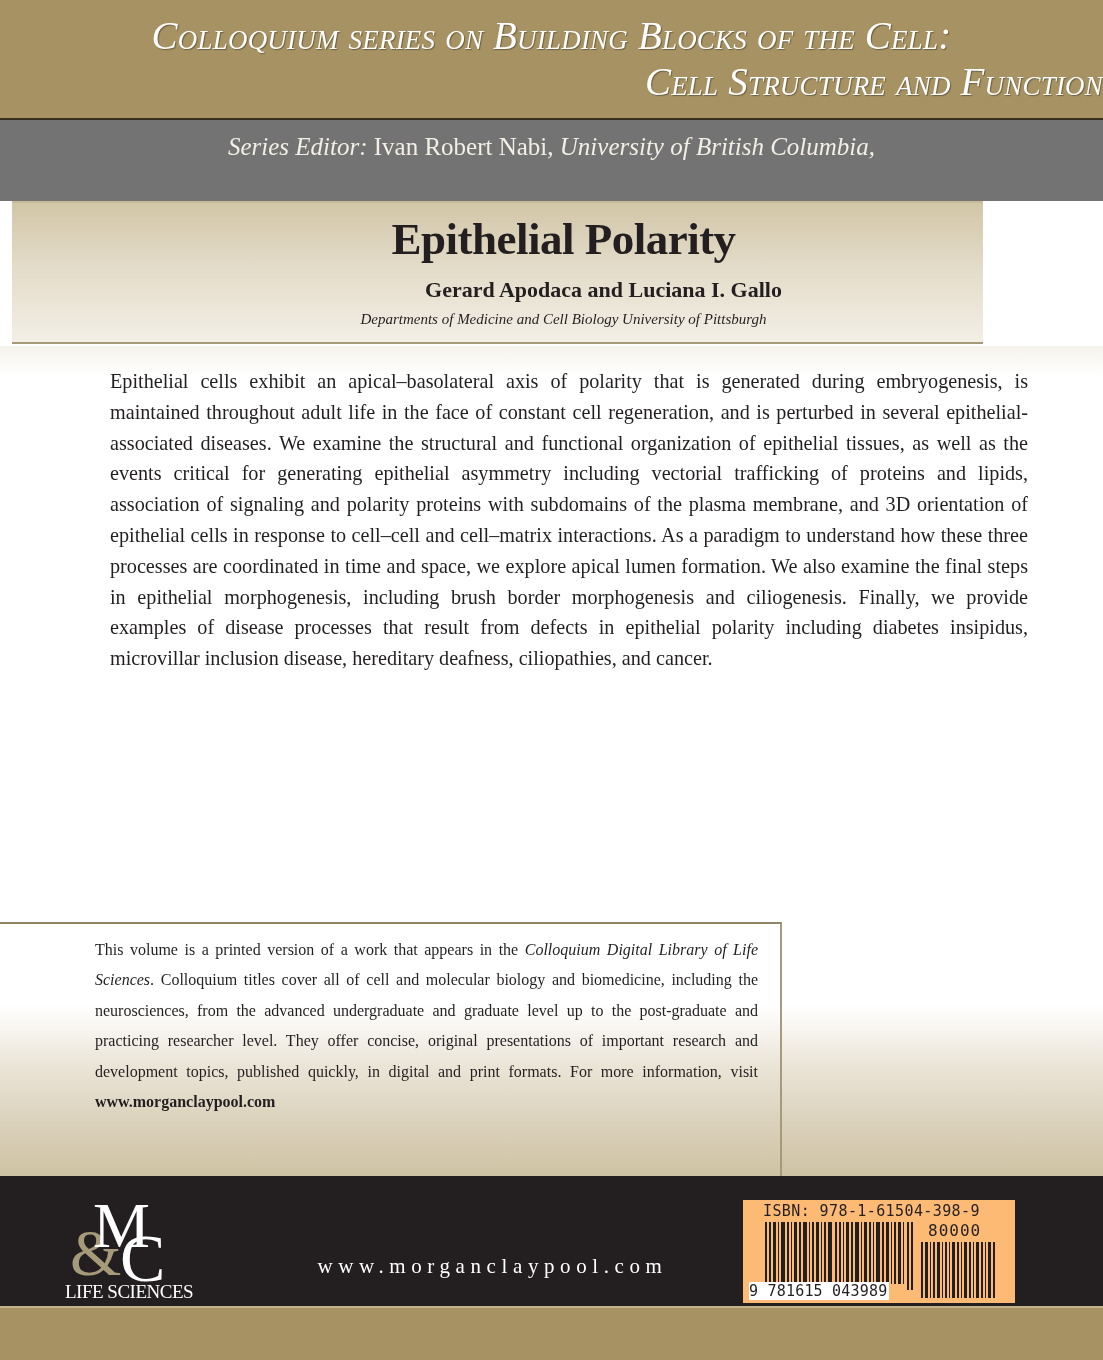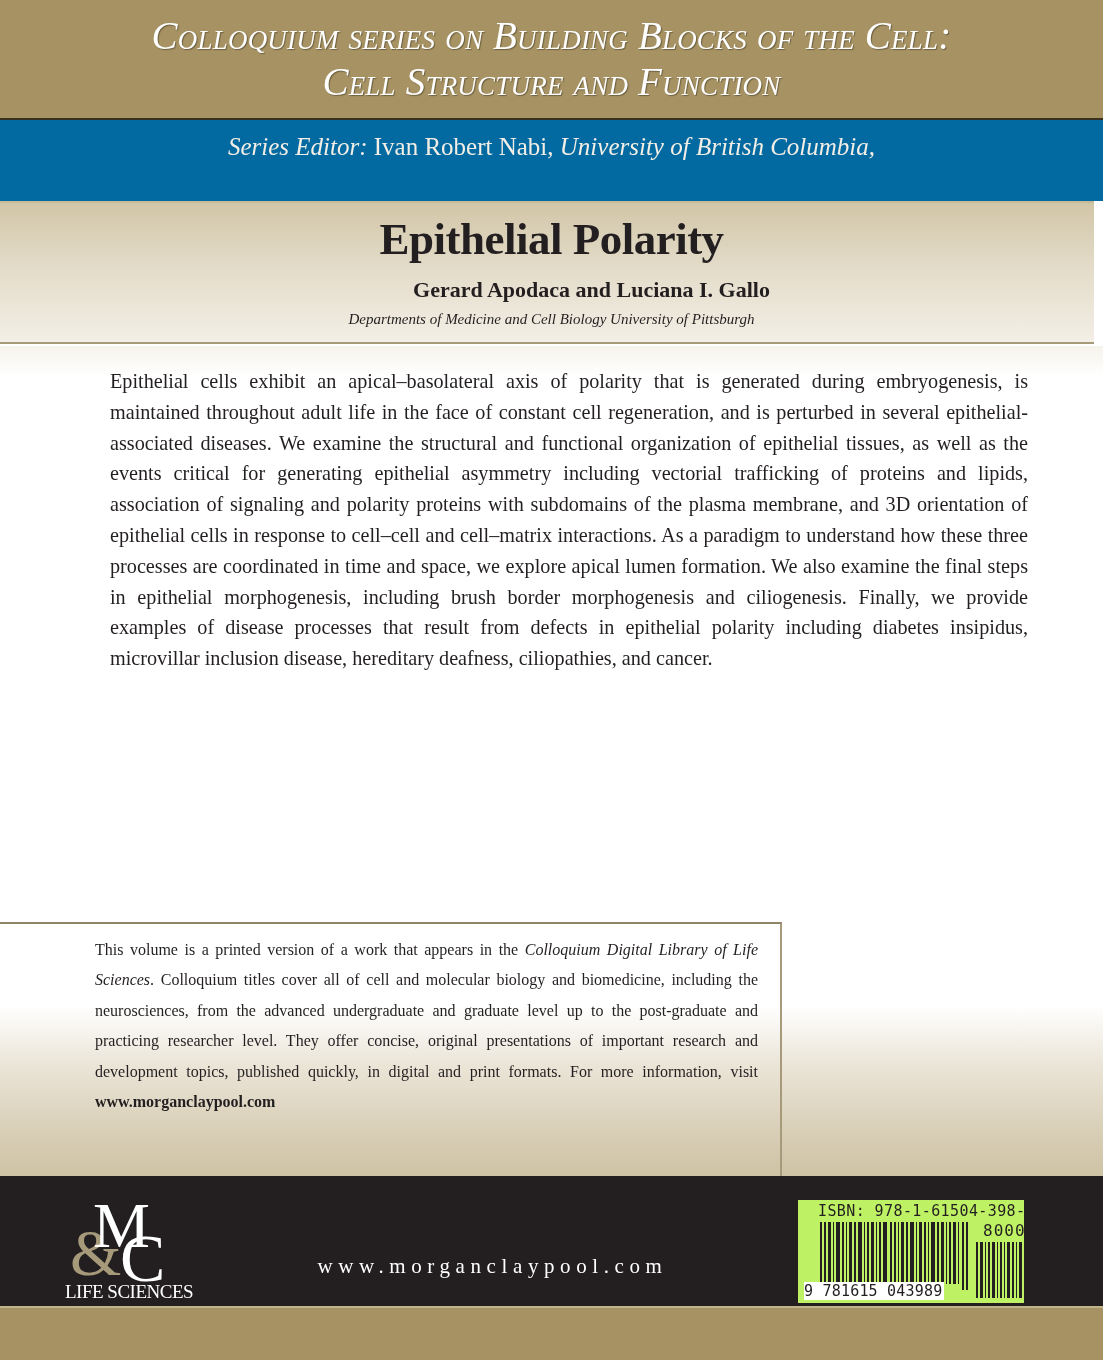--- a/index.html
+++ b/index.html
@@ -12,37 +12,37 @@
       text-align: center; color: #ffffff;
     }
     .series-title {
       position: absolute; left: 0; width: 1103px; text-align: center;
       font-family: "Liberation Serif", serif; font-style: italic;
       font-variant: small-caps; font-size: 39px; letter-spacing: 0.2px;
       line-height: 44px; color: #ffffff;
       text-shadow: 1px 1px 1px rgba(0,0,0,0.35);
     }
     .series-title.line1 { top: 14px; }
-    .series-title.line2 { top: 60px; }
+    .series-title.line2 { top: 60px; text-align: right; }
 
     .editor-band {
       position: absolute; left: 0; top: 118px; width: 1103px; height: 83px;
-      background: #0369a1; color: #ffffff; text-align: center;
+      background: #737373; color: #ffffff; text-align: center;
       border-top: 2px solid #3a3020;
     }
     .editor-line {
       position: absolute; left: 0; width: 1103px; text-align: center;
       font-size: 25px; line-height: 30px; color: #f3efe6;
     }
     .editor-line.l1 { top: 12px; }
     .editor-line.l2 { top: 44px; }
     .it { font-style: italic; }
 
     .title-area {
-      position: absolute; left: 0; top: 201px; width: 1094px; height: 143px;
+      position: absolute; left: 12px; top: 201px; width: 971px; height: 143px;
       background: linear-gradient(to bottom, #d2c6a8 0%, #e3dbc8 45%, #f3efe6 100%);
       border-top: 2px solid #c7ba98;
       border-bottom: 2px solid #a69a7a;
     }
     .book-title {
       position: absolute; left: 0; top: 10px; width: 1103px; text-align: center;
       font-size: 45px; font-weight: bold; line-height: 52px; color: #231f20;
       letter-spacing: -0.5px;
     }
     .authors {
@@ -110,22 +110,22 @@
       font-size: 26px; line-height: 30px; color: #ffffff; letter-spacing: 2.2px;
       white-space: nowrap; text-align: center;
     }
     .publisher-name .amp { color: #a69a7a; font-size: 32px; }
     .publisher-url {
       position: absolute; left: 210px; top: 77px; width: 565px; text-align: center;
       font-size: 21px; line-height: 26px; color: #ffffff; letter-spacing: 5.6px;
     }
 
     .barcode-box {
-      position: absolute; left: 798px; top: 24px; width: 226px; height: 103px;
-      background: #bef264;
+      position: absolute; left: 743px; top: 24px; width: 272px; height: 103px;
+      background: #fdba74;
     }
     .isbn-text {
       position: absolute; left: 20px; top: 2px; font-family: "DejaVu Sans Mono", monospace;
       font-size: 15px; line-height: 18px; color: #231f20; letter-spacing: 0.4px; white-space: nowrap;
     }
     .price-text {
       position: absolute; left: 185px; top: 22px; font-family: "DejaVu Sans Mono", monospace;
       font-size: 16px; line-height: 18px; color: #231f20; letter-spacing: 1px;
     }
     .bars-main { position: absolute; left: 22px; top: 22px; width: 150px; height: 68px; }

